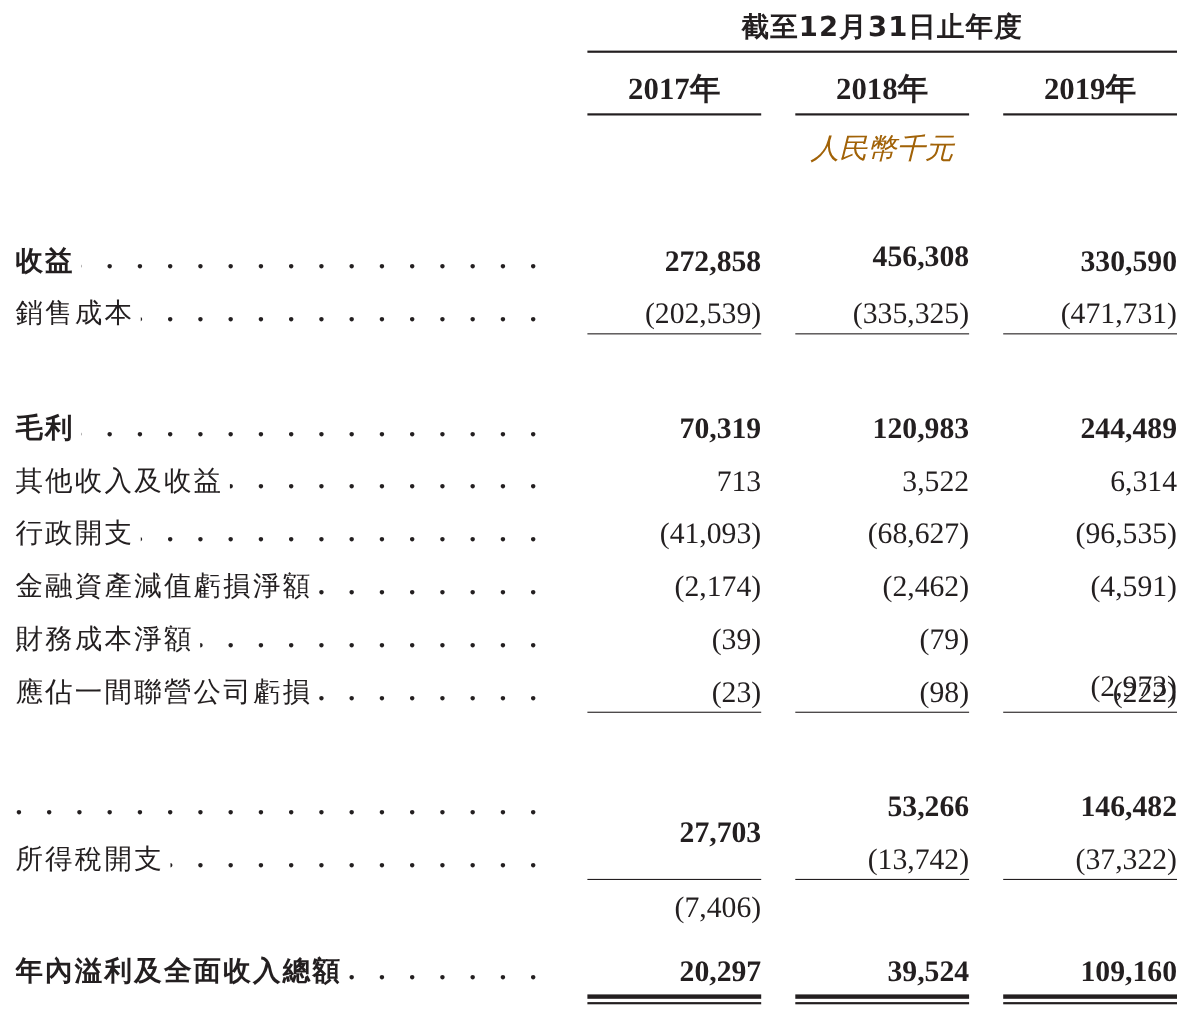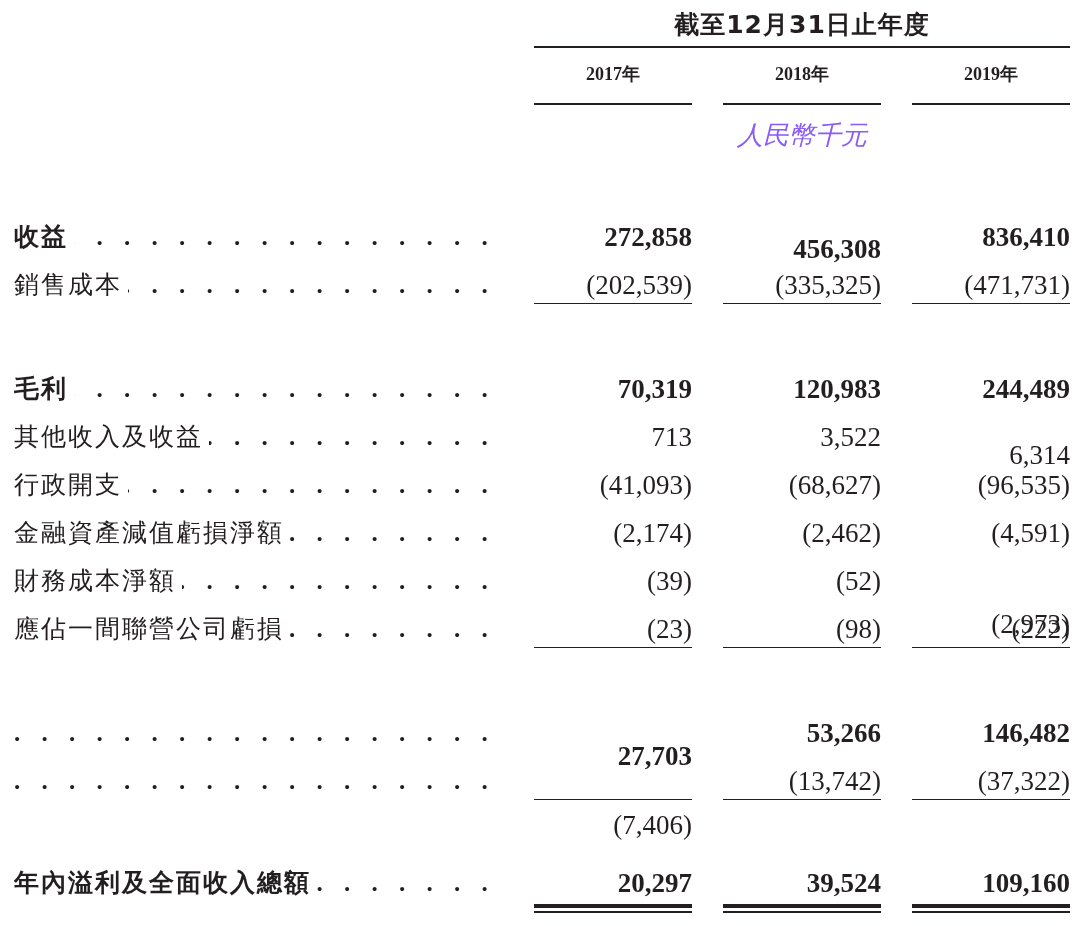--- a/index.html
+++ b/index.html
@@ -2,24 +2,24 @@
 <html><head>
   <meta charset="utf-8">
   <style>
     html, body { margin:0; padding:0; background:#ffffff; }
     body { width:1086px; height:926px; position:relative; overflow:hidden; color:#231f20;
            font-family:"DejaVu Sans", sans-serif; }
     .abs { position:absolute; }
     .hdr-title { left:534px; width:536px; top:8px; text-align:center; font-size:25px; font-weight:bold;
                  font-family:"DejaVu Sans", sans-serif; letter-spacing:1px; }
     .hline { position:absolute; height:0; border-top:2px solid #231f20; }
-    .year { position:absolute; top:62px; width:158px; text-align:center; font-size:18px; font-weight:bold;
+    .year { position:absolute; top:62px; width:158px; text-align:center; font-size:28px; font-weight:bold;
             font-family:"Liberation Serif", serif; }
     .unit { position:absolute; left:723px; width:158px; top:118px; text-align:center; font-size:26px;
-            font-style:italic; font-family:"DejaVu Sans", sans-serif; color:#8b5cf6; }
+            font-style:italic; font-family:"DejaVu Sans", sans-serif; color:#a16207; }
     .label { position:absolute; left:14px; width:478px; font-size:25px; white-space:nowrap; overflow:hidden;
              height:34px; line-height:34px; letter-spacing:2px; }
     .label .lt { background:#fff; position:relative; z-index:1; padding-right:6px; }
     .label.bold { font-weight:bold; }
     .label .dots { position:absolute; left:0; right:0; top:0; letter-spacing:7.5px; z-index:0;
                    font-family:"Liberation Serif", serif; font-weight:bold; text-align:right; }
     .num { position:absolute; font-size:27px; font-family:"Liberation Serif", serif; text-align:right;
            height:34px; line-height:34px; white-space:nowrap; }
     .num.bold { font-weight:bold; }
     .c1 { left:534px; width:158px; }
@@ -44,22 +44,22 @@
 <div class="hline" style="left:723px; width:158px; top:103px;"></div>
 <div class="hline" style="left:912px; width:158px; top:103px;"></div>
 
 <div class="unit">人民幣千元</div>
 
 <div class="label bold" style="top:220px;">
   <span class="dots">. . . . . . . . . . . . . . . . . . . . . . . . . . . . . . . . . . .</span>
   <span class="lt">收益</span>
 </div>
 <div class="num bold c1" style="top:220px;">272,858</div>
-<div class="num bold c2" style="top:232px;">456,308</div>
-<div class="num bold c3" style="top:220px;">836,410</div>
+<div class="num bold c2" style="top:216px;">456,308</div>
+<div class="num bold c3" style="top:220px;">330,590</div>
 
 <div class="label" style="top:268px;">
   <span class="dots">. . . . . . . . . . . . . . . . . . . . . . . . . . . . . . . . . . .</span>
   <span class="lt">銷售成本</span>
 </div>
 <div class="num c1 neg" style="top:268px;">(202,539)</div>
 <div class="num c2 neg" style="top:268px;">(335,325)</div>
 <div class="num c3 neg" style="top:268px;">(471,731)</div>
 <div class="uline" style="left:534px; top:303px;"></div>
 <div class="uline" style="left:723px; top:303px;"></div>
@@ -72,21 +72,21 @@
 <div class="num bold c1" style="top:372px;">70,319</div>
 <div class="num bold c2" style="top:372px;">120,983</div>
 <div class="num bold c3" style="top:372px;">244,489</div>
 
 <div class="label" style="top:420px;">
   <span class="dots">. . . . . . . . . . . . . . . . . . . . . . . . . . . . . . . . . . .</span>
   <span class="lt">其他收入及收益</span>
 </div>
 <div class="num c1" style="top:420px;">713</div>
 <div class="num c2" style="top:420px;">3,522</div>
-<div class="num c3" style="top:438px;">6,314</div>
+<div class="num c3" style="top:420px;">6,314</div>
 
 <div class="label" style="top:468px;">
   <span class="dots">. . . . . . . . . . . . . . . . . . . . . . . . . . . . . . . . . . .</span>
   <span class="lt">行政開支</span>
 </div>
 <div class="num c1 neg" style="top:468px;">(41,093)</div>
 <div class="num c2 neg" style="top:468px;">(68,627)</div>
 <div class="num c3 neg" style="top:468px;">(96,535)</div>
 
 <div class="label" style="top:516px;">
@@ -95,21 +95,21 @@
 </div>
 <div class="num c1 neg" style="top:516px;">(2,174)</div>
 <div class="num c2 neg" style="top:516px;">(2,462)</div>
 <div class="num c3 neg" style="top:516px;">(4,591)</div>
 
 <div class="label" style="top:564px;">
   <span class="dots">. . . . . . . . . . . . . . . . . . . . . . . . . . . . . . . . . . .</span>
   <span class="lt">財務成本淨額</span>
 </div>
 <div class="num c1 neg" style="top:564px;">(39)</div>
-<div class="num c2 neg" style="top:564px;">(52)</div>
+<div class="num c2 neg" style="top:564px;">(79)</div>
 <div class="num c3 neg" style="top:564px;margin-top:43px;">(2,973)</div>
 
 <div class="label" style="top:612px;">
   <span class="dots">. . . . . . . . . . . . . . . . . . . . . . . . . . . . . . . . . . .</span>
   <span class="lt">應佔一間聯營公司虧損</span>
 </div>
 <div class="num c1 neg" style="top:612px;">(23)</div>
 <div class="num c2 neg" style="top:612px;">(98)</div>
 <div class="num c3 neg" style="top:612px;">(222)</div>
 <div class="uline" style="left:534px; top:647px;"></div>
@@ -118,20 +118,21 @@
 
 <div class="label bold" style="top:716px;">
   <span class="dots">. . . . . . . . . . . . . . . . . . . . . . . . . . . . . . . . . . .</span>
 </div>
 <div class="num bold c1" style="top:716px;margin-top:23px;">27,703</div>
 <div class="num bold c2" style="top:716px;">53,266</div>
 <div class="num bold c3" style="top:716px;">146,482</div>
 
 <div class="label" style="top:764px;">
   <span class="dots">. . . . . . . . . . . . . . . . . . . . . . . . . . . . . . . . . . .</span>
+  <span class="lt">所得稅開支</span>
 </div>
 <div class="num c1 neg" style="top:764px;margin-top:44px;">(7,406)</div>
 <div class="num c2 neg" style="top:764px;">(13,742)</div>
 <div class="num c3 neg" style="top:764px;">(37,322)</div>
 <div class="uline" style="left:534px; top:799px;"></div>
 <div class="uline" style="left:723px; top:799px;"></div>
 <div class="uline" style="left:912px; top:799px;"></div>
 
 <div class="label bold" style="top:866px;">
   <span class="dots">. . . . . . . . . . . . . . . . . . . . . . . . . . . . . . . . . . .</span>

